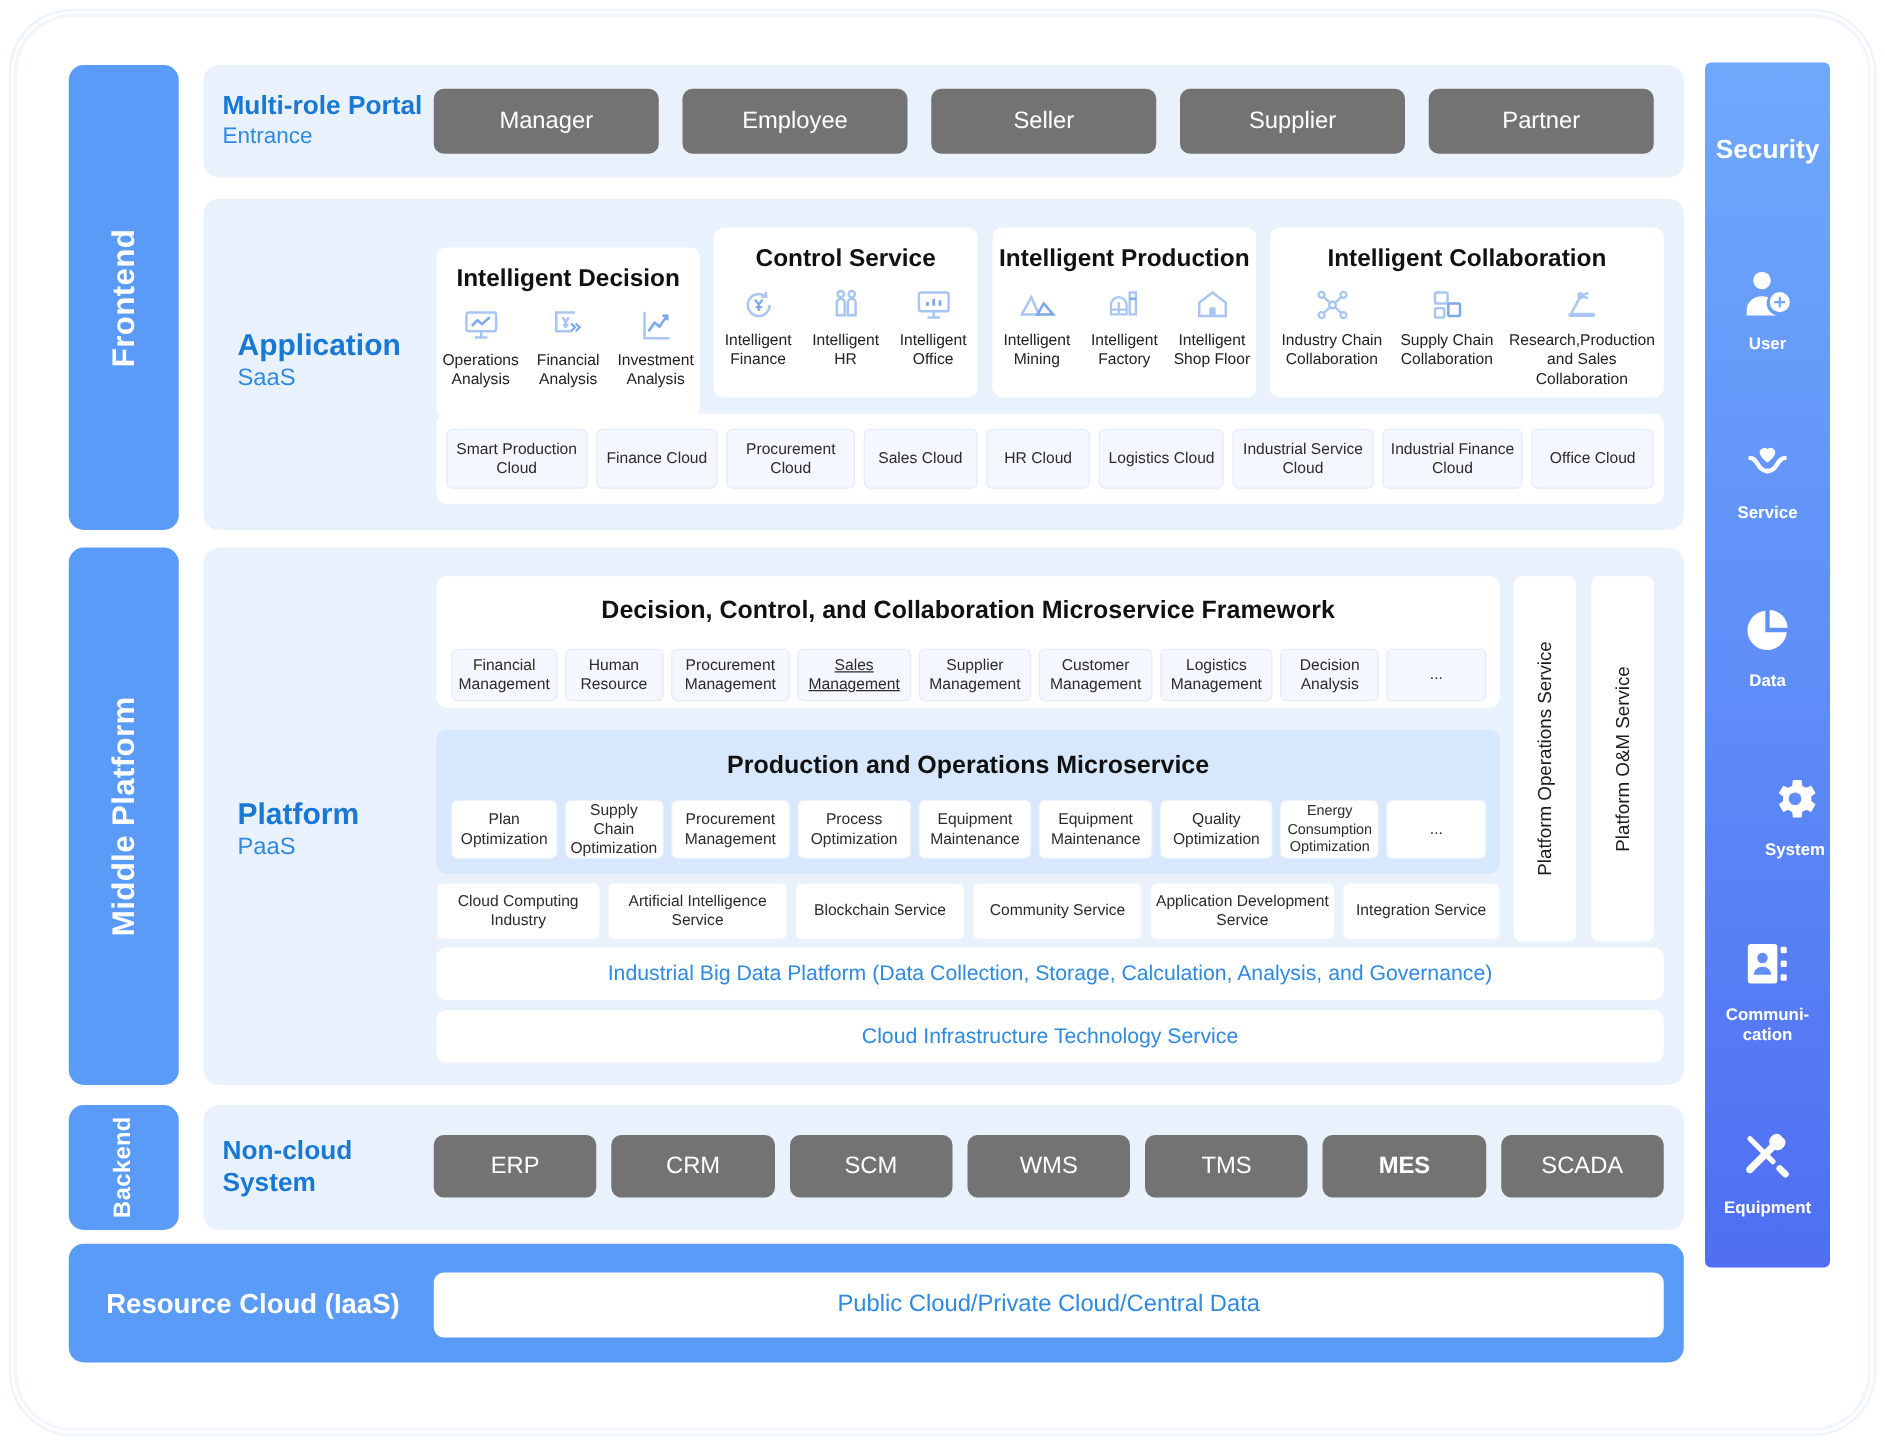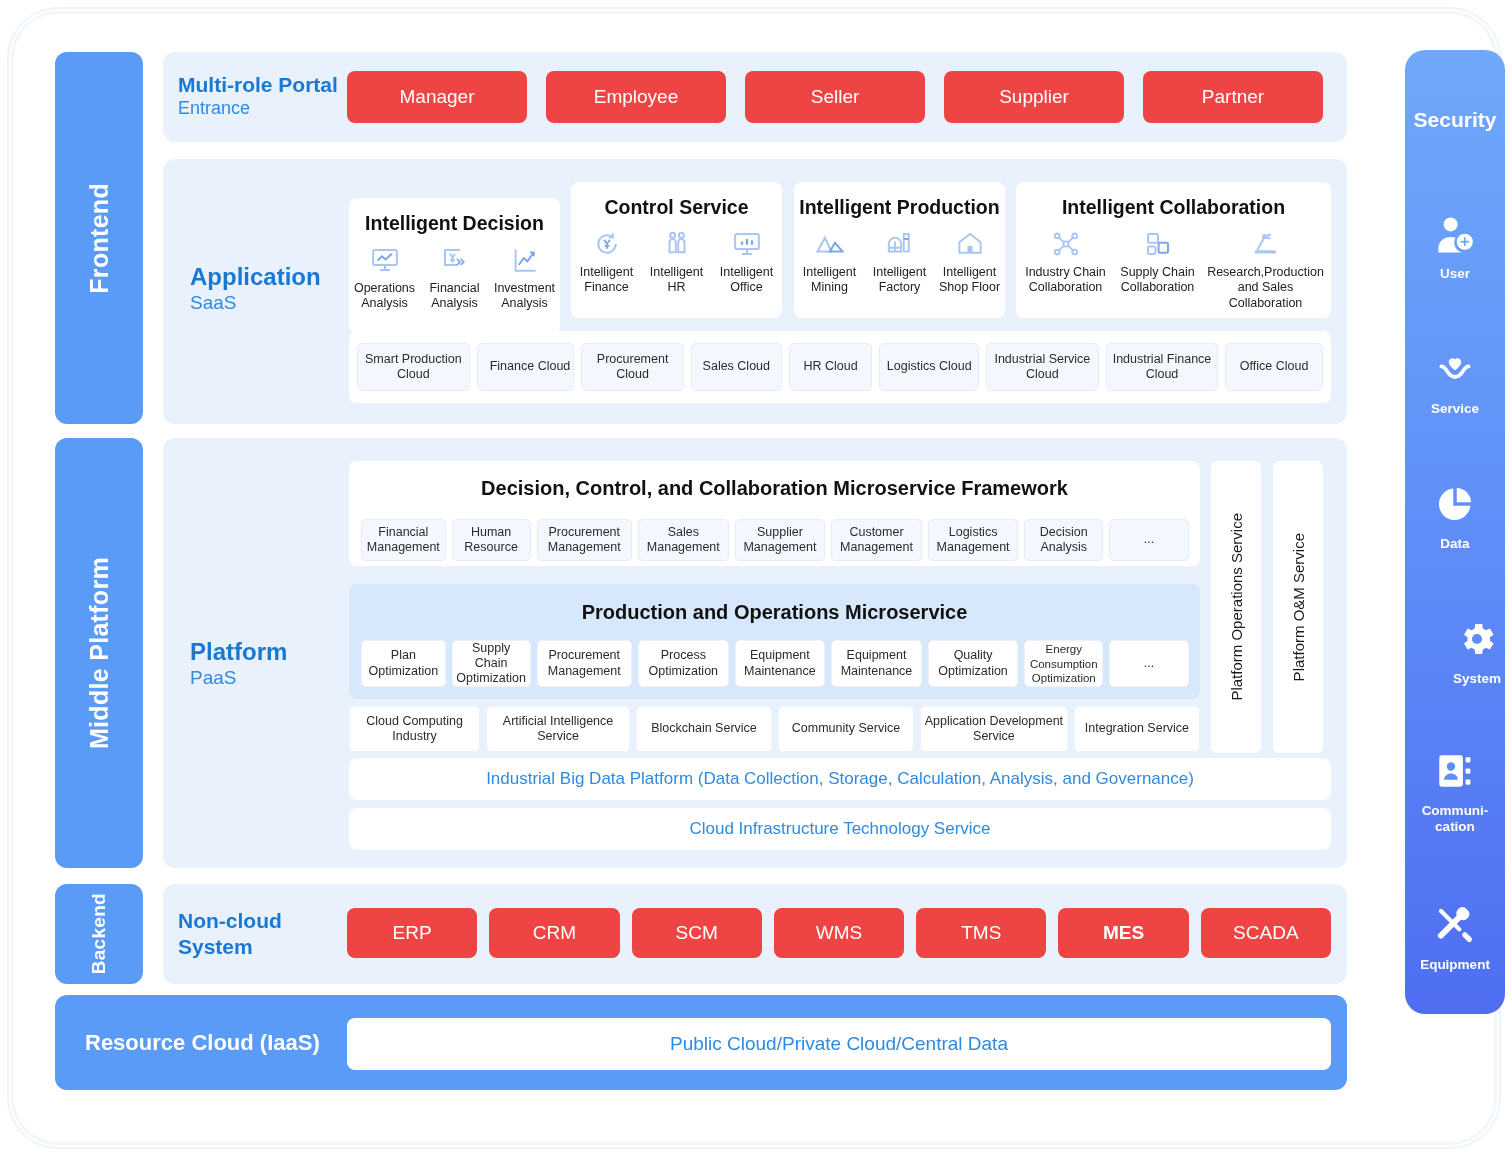--- a/index.html
+++ b/index.html
@@ -48,21 +48,21 @@
     color: #1878d4;
     font-weight: bold;
     line-height: 1.22;
   }
   .row-title .sub {
     display: block;
     font-weight: normal;
     color: #2f8ae0;
   }
   .pill {
-    background: #ef4444;
+    background: #737373;
     border-radius: 8px;
     color: #fff;
     font-size: 19px;
     display: flex; align-items: center; justify-content: center;
   }
   .white-card {
     background: #ffffff;
     border-radius: 8px;
   }
   .mini {
@@ -125,23 +125,22 @@
     font-size: 15px;
     color: #1a1a1a;
     white-space: nowrap;
   }
 
   
   .security {
     position: absolute;
     left: 1364px; top: 50px;
     width: 100px; height: 964px;
-    border-radius: 20px;
+    border-radius: 5px;
     background: linear-gradient(180deg,#6fa8fb 0%, #5f8ef8 50%, #4f6ef2 100%);
-    margin-left: 41px;
   }
   .security .sec-title {
     position: absolute; top: 58px; left: 0; width: 100%;
     text-align: center; color: #ffffff; font-weight: bold; font-size: 21px;
   }
   .sec-item {
     position: absolute; left: 0; width: 100%;
     display: flex; flex-direction: column; align-items: center;
   }
   .sec-item .cap {
@@ -347,21 +346,21 @@
           </span>
         <span class="cap">Research,Production and Sales Collaboration</span>
       </div>
     </div>
   </div>
 
   <div class="white-card" style="position:absolute; left:349px; top:331px; width:982px; height:72px; display:flex; align-items:center; gap:7px; padding:0 8px;">
     <div class="mini" style="width:113px;height:48px;">
       <span>Smart Production Cloud</span>
       </div>
-    <div class="mini" style="width:98px;height:48px;justify-content:flex-end;">
+    <div class="mini" style="width:98px;height:48px;">
       <span>Finance Cloud</span>
       </div>
     <div class="mini" style="width:103px;height:48px;">
       <span>Procurement Cloud</span>
       </div>
     <div class="mini" style="width:91px;height:48px;">
       <span>Sales Cloud</span>
       </div>
     <div class="mini" style="width:84px;height:48px;">
       <span>HR Cloud</span>
@@ -391,21 +390,21 @@
   <div style="position:absolute; left:361px; top:519px; width:828px; display:flex; gap:6px;">
     <div class="mini" style="width:86px;height:42px;">
       <span>Financial Management</span>
       </div>
     <div class="mini" style="width:80px;height:42px;">
       <span>Human Resource</span>
       </div>
     <div class="mini" style="width:97px;height:42px;">
       <span>Procurement Management</span>
       </div>
-    <div class="mini" style="width:92px;height:42px;">
+    <div class="mini" style="width:92px;height:42px;text-decoration:underline;">
       <span>Sales Management</span>
       </div>
     <div class="mini" style="width:92px;height:42px;">
       <span>Supplier Management</span>
       </div>
     <div class="mini" style="width:92px;height:42px;">
       <span>Customer Management</span>
       </div>
     <div class="mini" style="width:92px;height:42px;">
       <span>Logistics Management</span>

